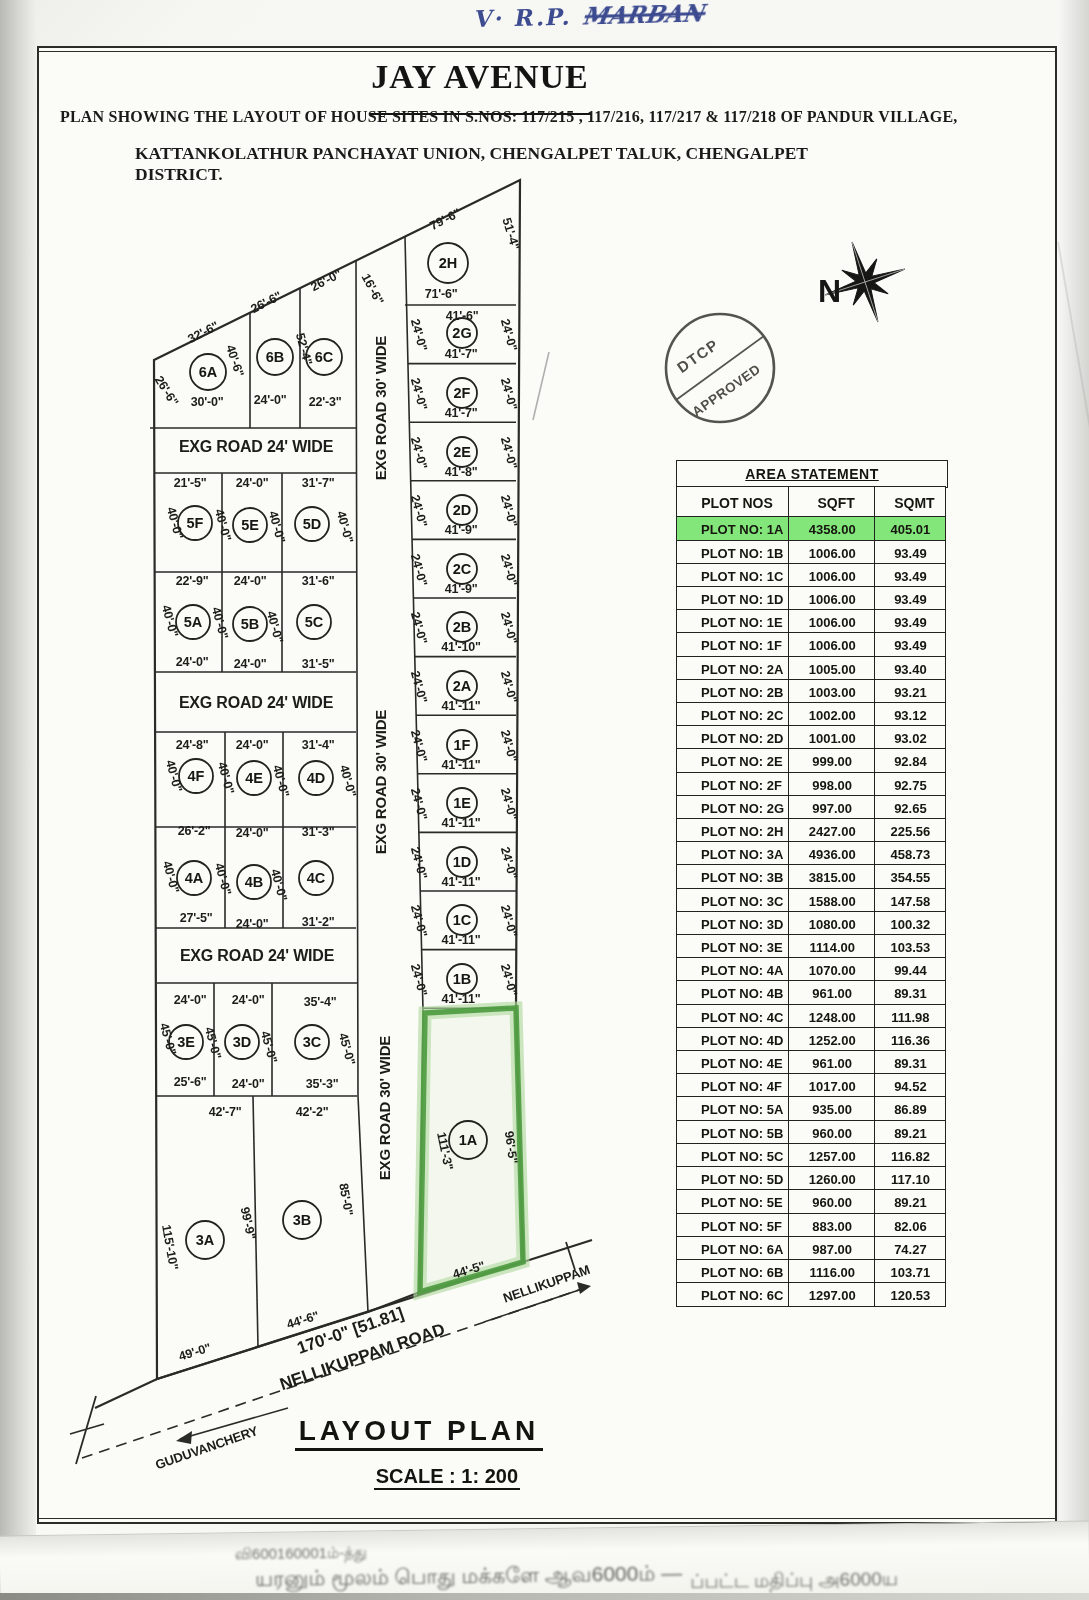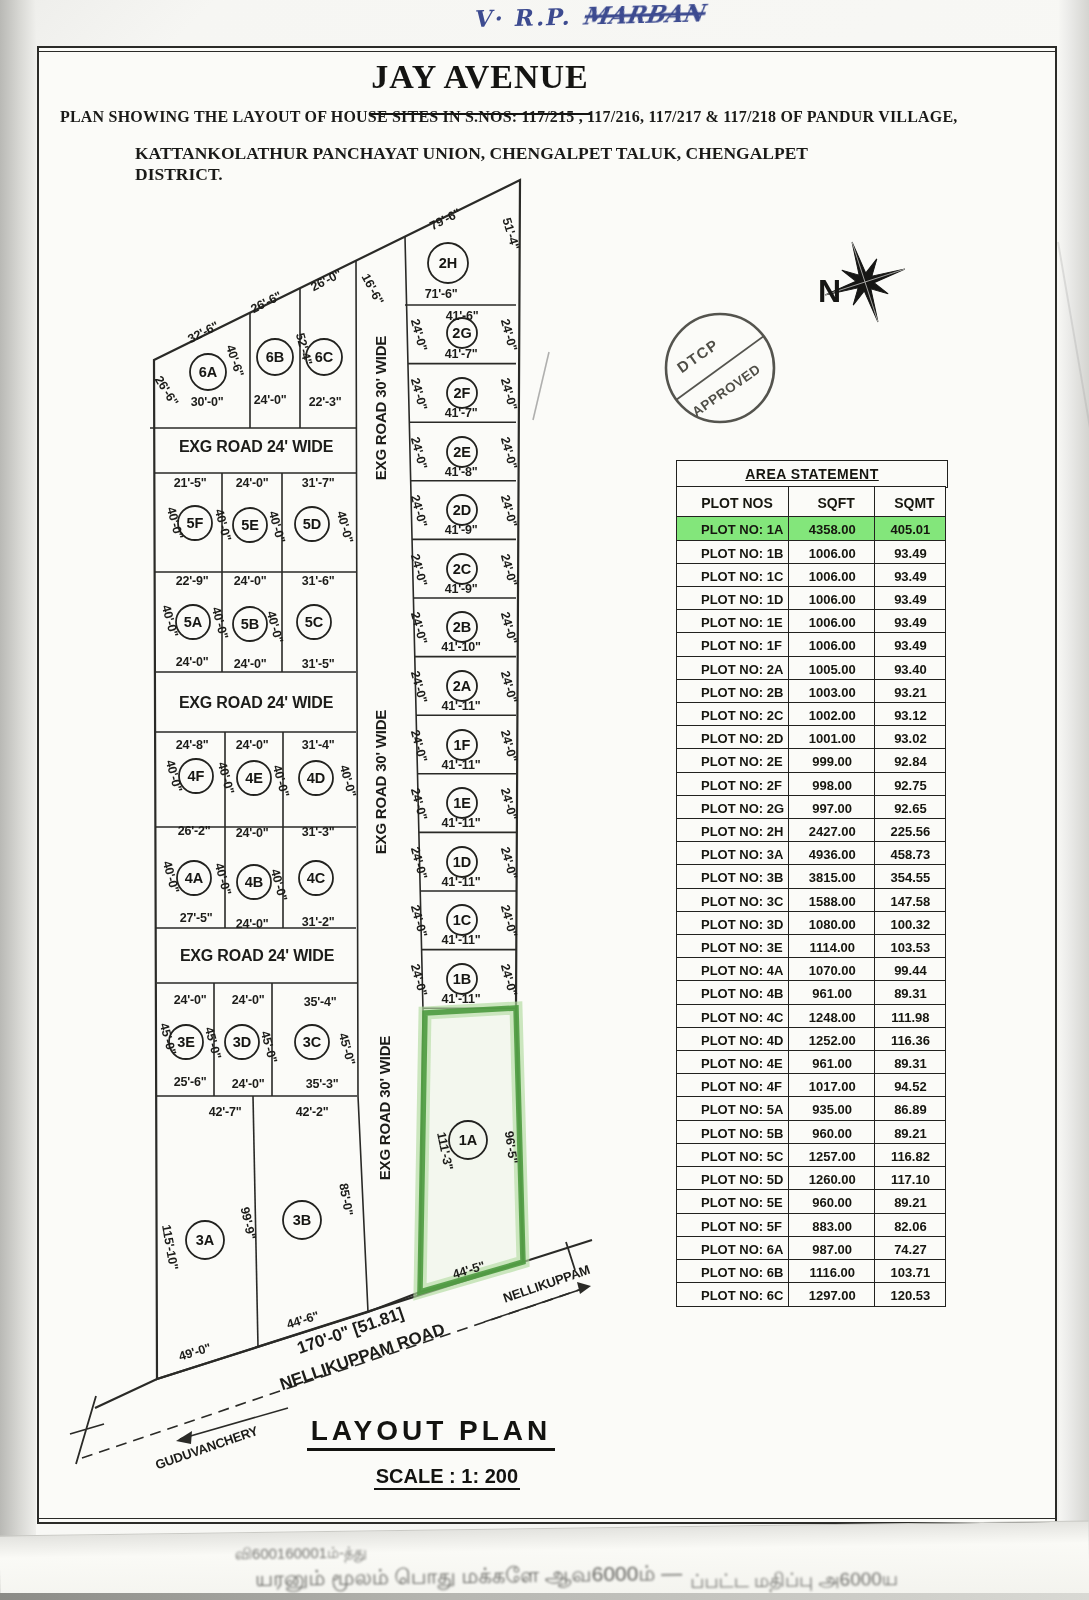--- a/index.html
+++ b/index.html
@@ -20,21 +20,21 @@
   .atable .ttl{border:1.8px solid #22221f;height:26px;line-height:26px;text-align:center;font-weight:700;font-size:14px;color:#15150f;background:#fbfbf8;}
   .atable .ttl span{text-decoration:underline;letter-spacing:.5px;}
   .atable .hrow,.atable .drow{display:flex;margin-top:-1.8px;}
   .cell{border:1.8px solid #22221f;background:#fbfbf8;font-weight:700;color:#16160f;box-sizing:border-box;}
   .c-plot{width:114px;padding-left:24px;text-align:left;}
   .c-sqft{width:88px;margin-left:-1.8px;text-align:center;}
   .c-sqmt{width:72px;margin-left:-1.8px;text-align:center;}
   .hrow .cell{height:32px;line-height:32px;font-size:14px;text-align:center;padding-left:8px;}
   .drow .cell{height:25px;line-height:25px;font-size:13px;}
   .drow.hl .cell{background:#83e67b;}
-  .foot-title{position:absolute;left:276px;top:1415px;width:310px;text-align:center;font-weight:700;font-size:28px;letter-spacing:4px;color:#131310;}
+  .foot-title{position:absolute;left:264px;top:1415px;width:310px;text-align:center;font-weight:700;font-size:28px;letter-spacing:4px;color:#131310;}
   .foot-title span{border-bottom:3px solid #131310;padding:0 4px 2px;}
   .foot-scale{position:absolute;left:290px;top:1465px;width:230px;text-align:right;font-weight:700;font-size:20px;color:#131310;}
   .foot-scale span{border-bottom:2.5px solid #131310;padding:0 2px 1px;}
   .bottom-strip{position:absolute;left:0px;top:1528px;width:1089px;height:72px;background:linear-gradient(180deg,#e3e3df, #fafaf6 30%, #f3f3ee);transform:rotate(-0.8deg);border-top:1px solid #c9c9c4;}
   .tamil{position:absolute;color:#4c4c48;filter:blur(1.1px);opacity:.8;white-space:nowrap;}
   .t1{left:235px;top:12px;font-size:15px;}
   .t2{left:255px;top:34px;font-size:21px;color:#3d3d39;}
   .t3{left:690px;top:44px;font-size:19px;}
   .bottom-dark{position:absolute;left:0;top:1593px;width:1089px;height:7px;background:linear-gradient(90deg,#8b8b86,#b5b5b0 40%,#d9d9d4);}
 </style>

